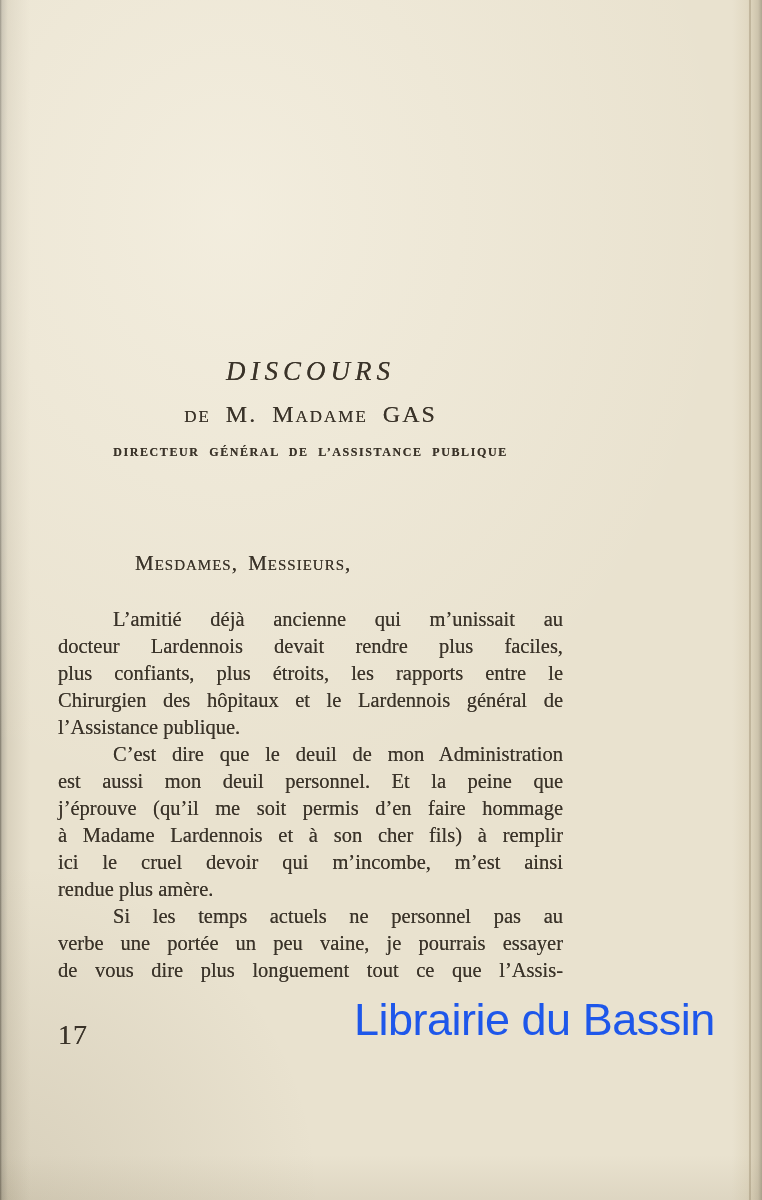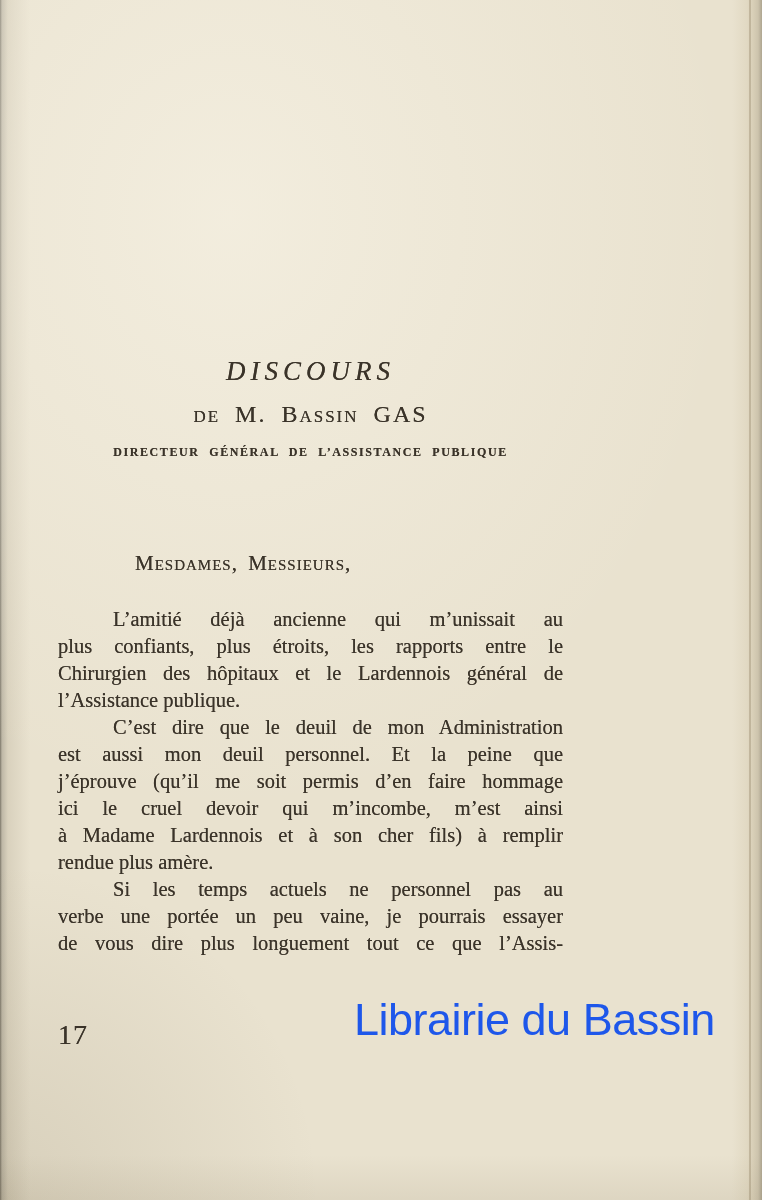--- a/index.html
+++ b/index.html
@@ -90,36 +90,37 @@
   }
 </style>
 </head>
 <body>
 
 <div class="page">
   <div class="right-line"></div>
 
   <div class="abs centered title">DISCOURS</div>
 
-  <div class="abs centered byline">de M. Bassin GAS</div>
+  <div class="abs centered byline">de M. Madame GAS</div>
 
   <div class="abs centered role">DIRECTEUR GÉNÉRAL DE L’ASSISTANCE PUBLIQUE</div>
 
   <div class="abs salutation">Mesdames, Messieurs,</div>
 
   <div class="abs body-text">
       <div class="line first">L’amitié déjà ancienne qui m’unissait au</div>
+      <div class="line">docteur Lardennois devait rendre plus faciles,</div>
       <div class="line">plus confiants, plus étroits, les rapports entre le</div>
       <div class="line">Chirurgien des hôpitaux et le Lardennois général de</div>
       <div class="line last">l’Assistance publique.</div>
       <div class="line first">C’est dire que le deuil de mon Administration</div>
       <div class="line">est aussi mon deuil personnel. Et la peine que</div>
       <div class="line">j’éprouve (qu’il me soit permis d’en faire hommage</div>
+      <div class="line">à Madame Lardennois et à son cher fils) à remplir</div>
       <div class="line">ici le cruel devoir qui m’incombe, m’est ainsi</div>
-      <div class="line">à Madame Lardennois et à son cher fils) à remplir</div>
       <div class="line last">rendue plus amère.</div>
       <div class="line first">Si les temps actuels ne personnel pas au</div>
       <div class="line">verbe une portée un peu vaine, je pourrais essayer</div>
       <div class="line last hyph">de vous dire plus longuement tout ce que l’Assis-</div>
     </div>
 
   <div class="abs page-number">17</div>
 
   <div class="abs watermark">Librairie du Bassin</div>
 </div>

